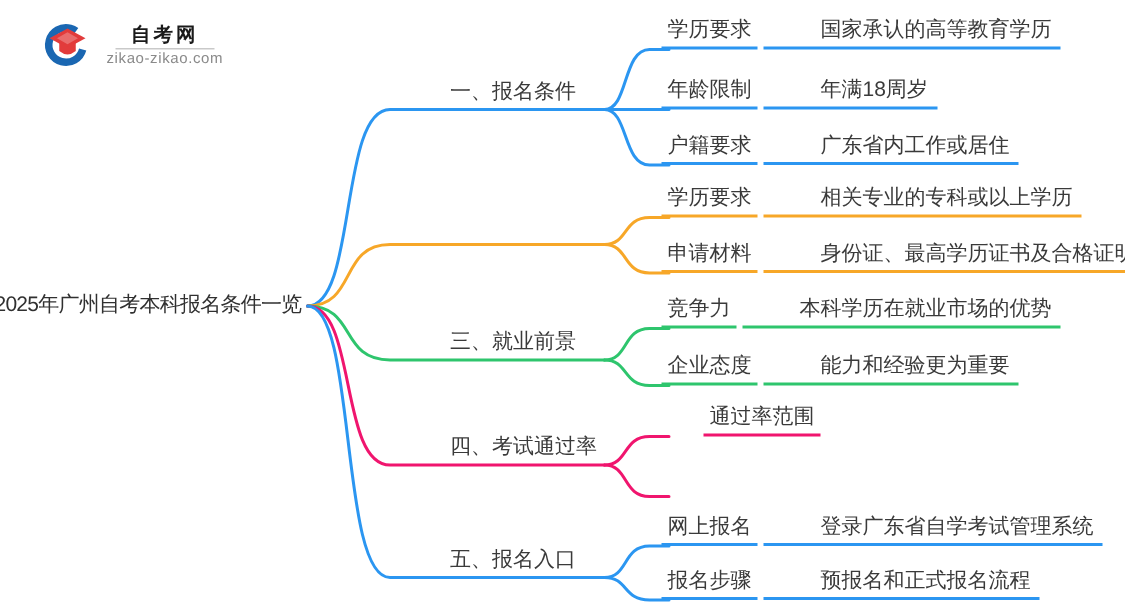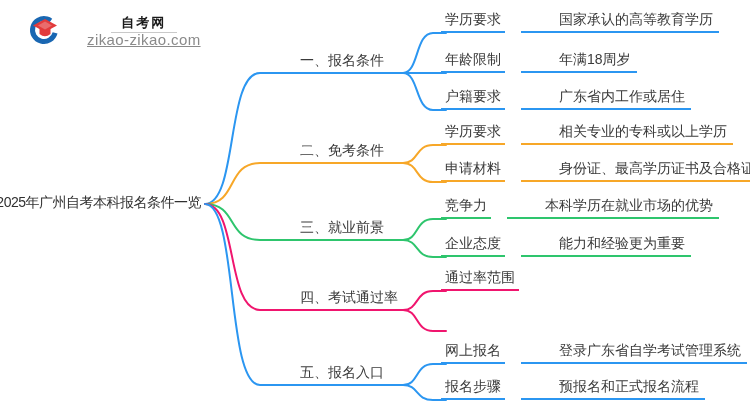--- a/index.html
+++ b/index.html
@@ -5,39 +5,39 @@
   html,body{margin:0;padding:0;background:#fff;}
   .canvas{position:relative;width:750px;height:410px;background:#fff;overflow:hidden;
           font-family:"Liberation Sans",sans-serif;color:#3a3a3a;}
   svg.links{position:absolute;left:0;top:0;}
   svg.links path{fill:none;stroke-width:2;stroke-linecap:round;}
   .st-blue{stroke:var(--blue);}   .st-orange{stroke:var(--orange);}
   .st-green{stroke:var(--green);} .st-pink{stroke:var(--pink);}
   .bc-blue{border-color:var(--blue) !important;}
   .bc-orange{border-color:var(--orange) !important;}
   .bc-green{border-color:var(--green) !important;}
-  .bc-pink{border-color:var(--pink) !important;}
+  .bc-pink{border-color:var(--pink) !important;margin-left:28px;}
 
   
-  .logo{position:absolute;left:28px;top:14px;display:flex;align-items:center;gap:23px;}
+  .logo{position:absolute;left:28px;top:14px;display:flex;align-items:center;gap:7px;}
   .logo-text{display:flex;flex-direction:column;align-items:center;}
   .logo-name{font-size:13px;font-weight:bold;color:#1a1a1a;letter-spacing:2px;line-height:15px;}
   .logo-div{width:66px;height:1px;background:#c9c9c9;margin:2px 0 1px;}
-  .logo-url{font-size:15px;color:#8a8a8a;letter-spacing:.4px;line-height:11px;text-decoration:underline;}
+  .logo-url{font-size:10px;color:#8a8a8a;letter-spacing:.4px;line-height:11px;}
 
   
   .root-node{position:absolute;top:194px;right:549px;white-space:nowrap;
              font-size:14px;letter-spacing:-0.5px;font-weight:500;color:#303030;}
 
   
   .branch-label{position:absolute;left:300px;height:21px;line-height:21px;
                 font-size:14px;font-weight:500;white-space:nowrap;color:#3a3a3a;text-align:center;}
 
   
-  .row{position:absolute;left:441px;display:flex;align-items:flex-end;gap:16px;height:23px;}
+  .row{position:absolute;left:441px;display:flex;align-items:flex-end;gap:4px;height:23px;}
   .row span{display:inline-block;white-space:nowrap;font-size:14px;line-height:18px;
             padding:0 4px 3px 4px;border-bottom:2px solid #000;}
   .row .val{padding-left:38px;padding-right:6px;}
 </style>
 </head>
 <body>
 
 <div class="canvas">
 
   <svg class="links" width="750" height="410">
@@ -75,21 +75,20 @@
     <div class="logo-text">
       <div class="logo-name">自考网</div>
       <div class="logo-div"></div>
       <div class="logo-url">zikao-zikao.com</div>
     </div>
   </div>
 
   <div class="root-node">2025年广州自考本科报名条件一览</div>
 
   <div class="branch-label" style="top:50px">一、报名条件</div>
-  <div class="branch-label" style="top:140px">二、免考条件</div>
   <div class="branch-label" style="top:217px">三、就业前景</div>
   <div class="branch-label" style="top:362px">五、报名入口</div>
   <div class="branch-label" style="top:287px">四、考试通过率</div>
 
   <div class="row" style="top:10px">
     <span class="bc-blue">学历要求</span>
     <span class="val bc-blue">国家承认的高等教育学历</span>
   </div>
   <div class="row" style="top:50px">
     <span class="bc-blue">年龄限制</span>

